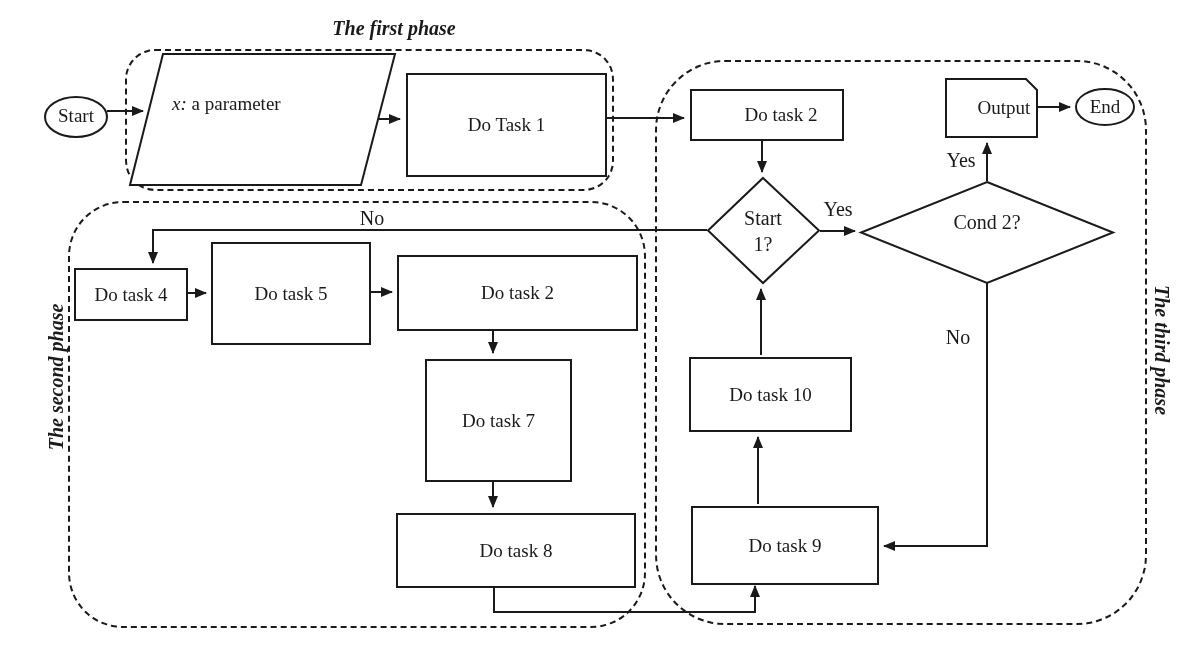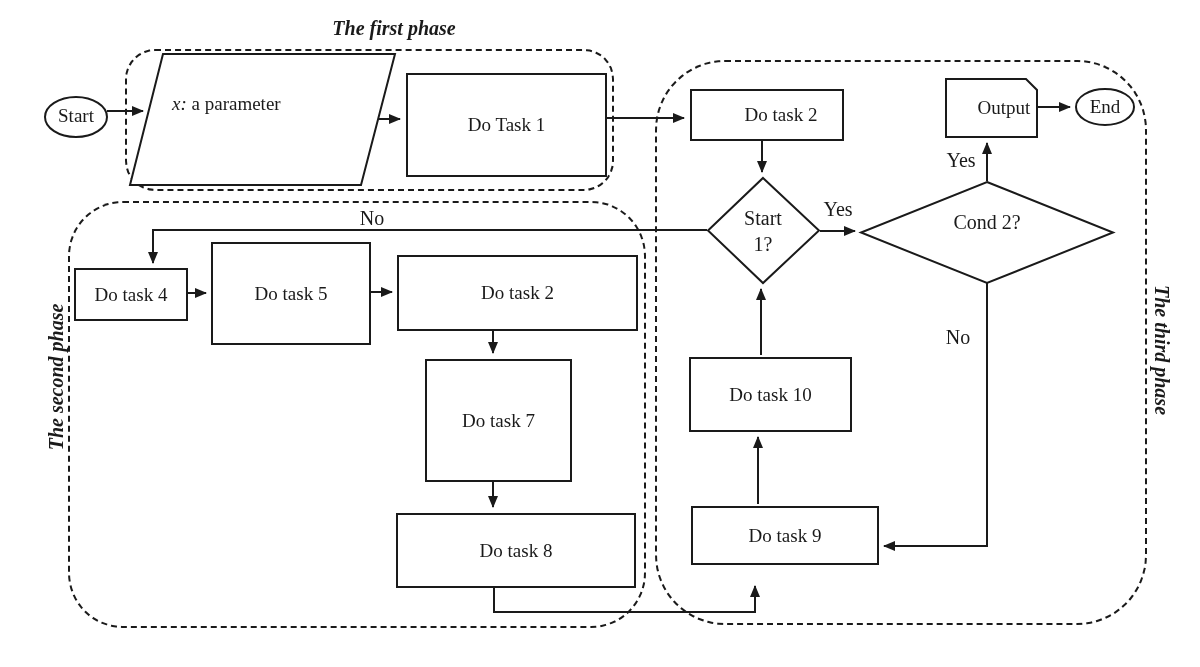--- a/index.html
+++ b/index.html
@@ -89,21 +89,21 @@
     </div>
   <div class="node-rect" style="left:397px; top:255px; width:241px; height:76px;">
       <span>Do task 2</span>
     </div>
   <div class="node-rect" style="left:425px; top:359px; width:147px; height:123px;">
       <span>Do task 7</span>
     </div>
   <div class="node-rect" style="left:396px; top:513px; width:240px; height:75px;">
       <span>Do task 8</span>
     </div>
-  <div class="node-rect" style="left:691px; top:506px; width:188px; height:59px;">
+  <div class="node-rect" style="left:691px; top:506px; width:188px; height:79px;">
       <span>Do task 9</span>
     </div>
   <div class="node-rect" style="left:689px; top:357px; width:163px; height:75px;">
       <span>Do task 10</span>
     </div>
 
   <div class="float-label" style="left:76px; top:116px;">Start</div>
   <div class="input-text">
     <div class="math-line">x: a parameter</div>
   </div>

